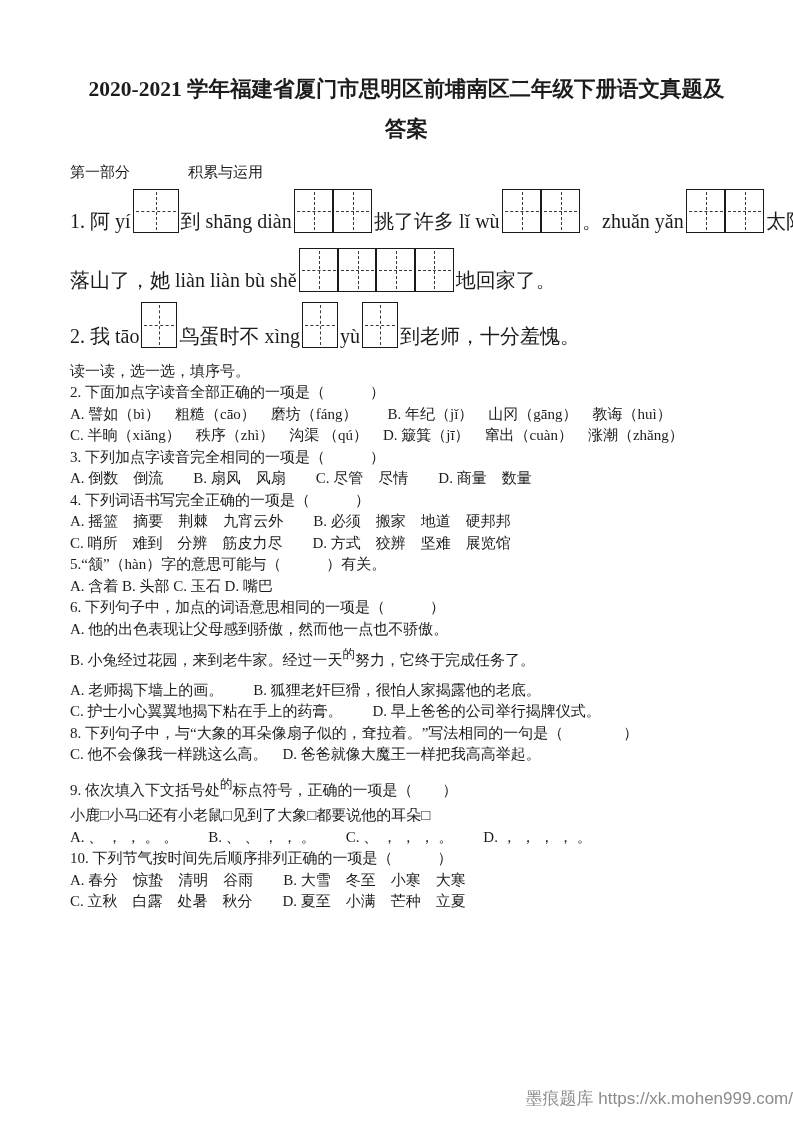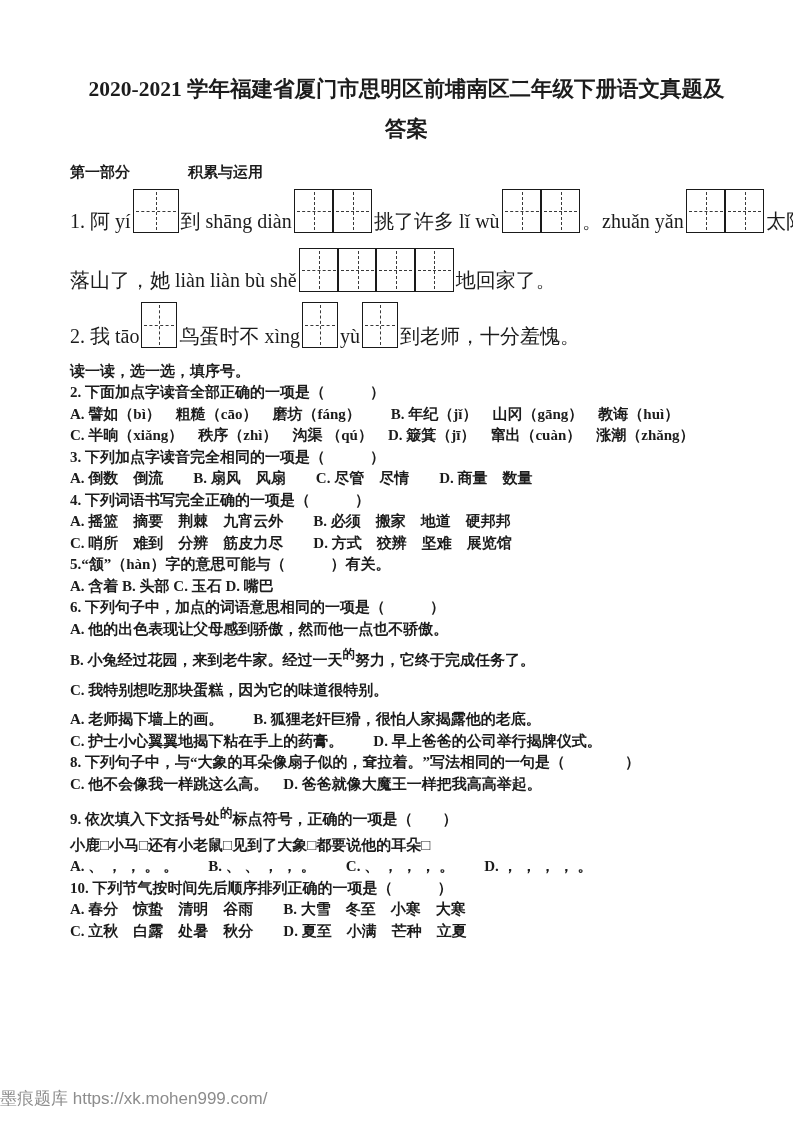--- a/index.html
+++ b/index.html
@@ -21,21 +21,20 @@
     line-height:30px;
     margin:0;
   }
   .title-1{margin-top:56px;}
   .title-2{margin-top:10px;}
   .line{
     font-size:15px;
     line-height:21.5px;
     margin:0;
     white-space:nowrap;
-    font-weight:bold;
   }
   .part-line{margin-top:18px;}
   .part-gap{display:inline-block;width:58px;}
   .q1-header{margin-top:2px;}
   
   .fill-row{
     font-size:20px;
     line-height:21.5px;
     white-space:nowrap;
   }
@@ -67,21 +66,21 @@
   .grid.q2cell .cell{width:36px;height:46px;}
   .instr{margin-top:13px;}
   .sup{
     font-size:12.5px;
     vertical-align:7px;
   }
   .mt4{margin-top:4px;}
   .mt8{margin-top:8px;}
   .footer{
     position:absolute;left:0;right:0;bottom:30px;
-    text-align:left;
+    text-align:right;
     font-family:"Liberation Sans","DejaVu Sans",sans-serif;
     font-size:17px;
     color:#8c8c8c;
   }
 </style>
 </head>
 <body>
 
 <div class="page">
 
@@ -137,21 +136,20 @@
   <p class="line">4. 下列词语书写完全正确的一项是（　　　）</p>
   <p class="line">A. 摇篮　摘要　荆棘　九宵云外　　B. 必须　搬家　地道　硬邦邦</p>
   <p class="line">C. 哨所　难到　分辨　筋皮力尽　　D. 方式　狡辨　坚难　展览馆</p>
 
   <p class="line">5.“颔”（hàn）字的意思可能与（　　　）有关。</p>
   <p class="line">A. 含着  B. 头部  C. 玉石  D. 嘴巴</p>
 
   <p class="line">6. 下列句子中，加点的词语意思相同的一项是（　　　）</p>
   <p class="line">A. 他的出色表现让父母感到骄傲，然而他一点也不骄傲。</p>
   <p class="line mt4"><span>B. 小兔经过花园，来到老牛家。经过一天</span><span class="sup">的</span><span>努力，它终于完成任务了。</span></p>
-  <p class="line mt8">C. 我特别想吃那块蛋糕，因为它的味道很特别。</p>
 
   <p class="line mt8">A. 老师揭下墙上的画。　　B. 狐狸老奸巨猾，很怕人家揭露他的老底。</p>
   <p class="line">C. 护士小心翼翼地揭下粘在手上的药膏。　　D. 早上爸爸的公司举行揭牌仪式。</p>
 
   <p class="line">8. 下列句子中，与“大象的耳朵像扇子似的，耷拉着。”写法相同的一句是（　　　　）</p>
   <p class="line">C. 他不会像我一样跳这么高。　D. 爸爸就像大魔王一样把我高高举起。</p>
 
   <p class="line mt8"><span>9. 依次填入下文括号处</span><span class="sup">的</span><span>标点符号，正确的一项是（　　）</span></p>
   <p class="line mt4">小鹿□小马□还有小老鼠□见到了大象□都要说他的耳朵□</p>
   <p class="line">A. 、 ， ， 。 。　　B. 、 、 ， ， 。　　C. 、 ， ， ， 。　　D. ， ， ， ， 。</p>

